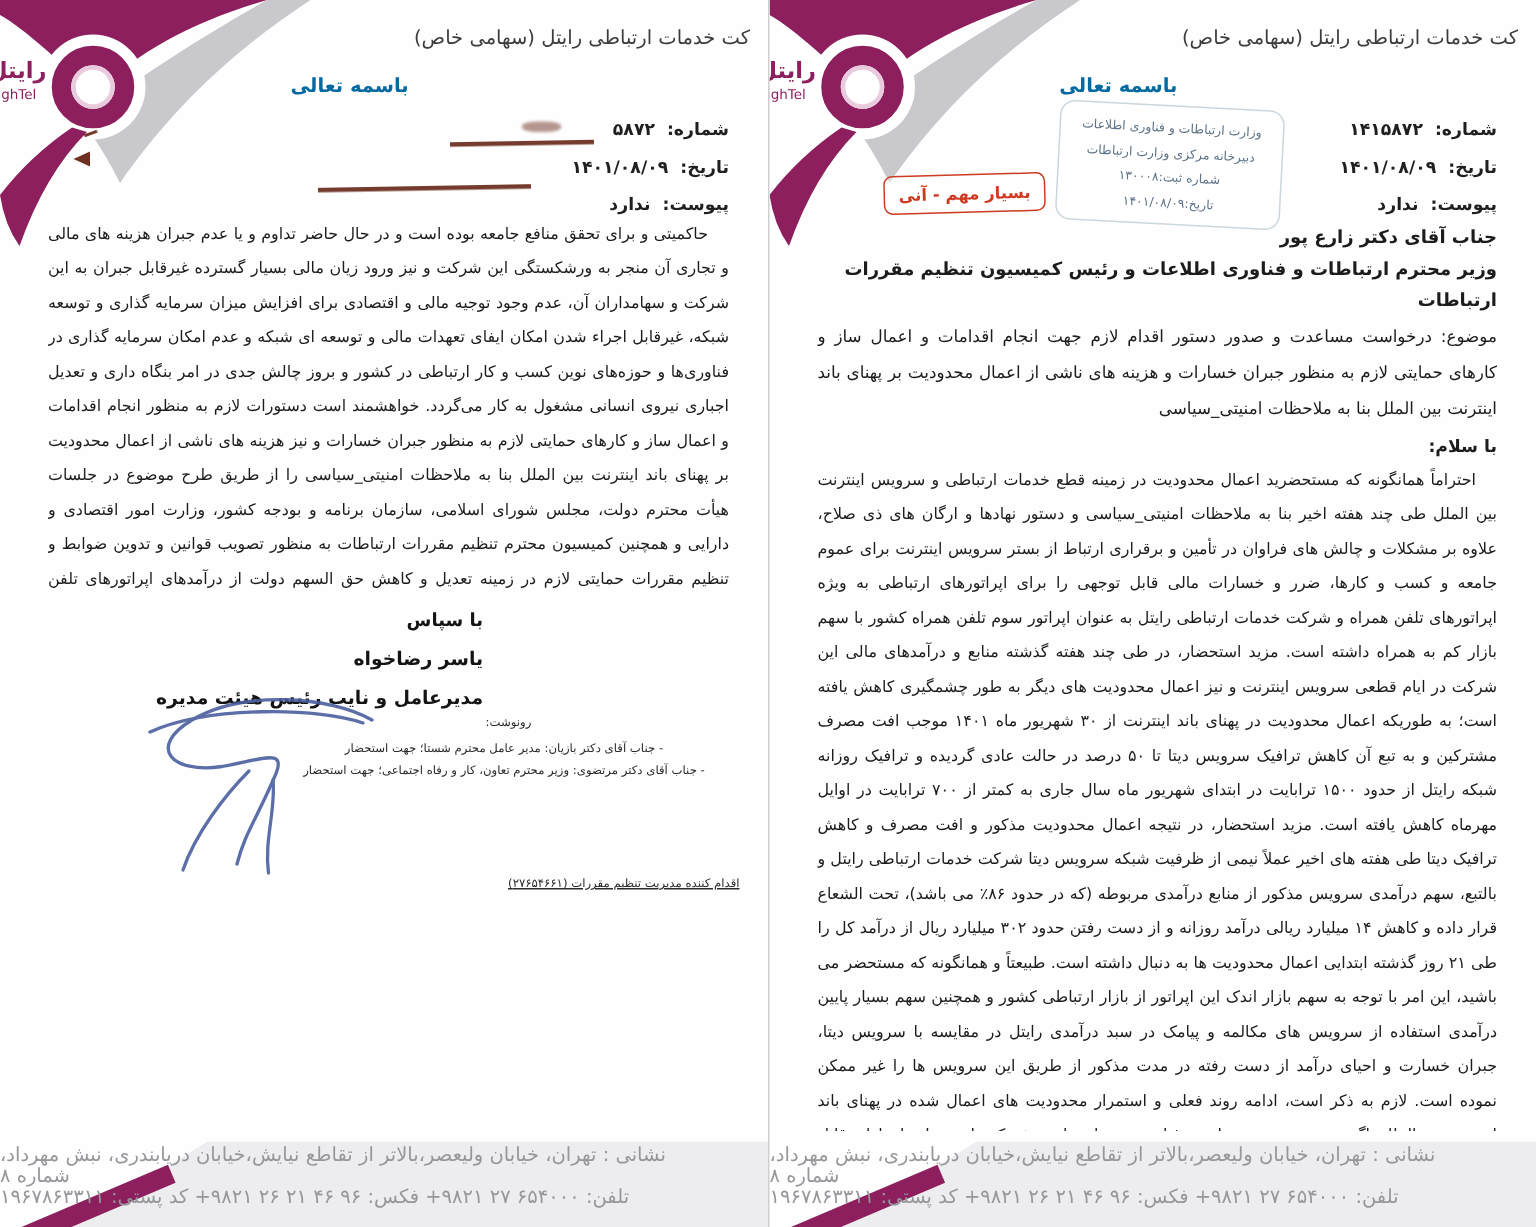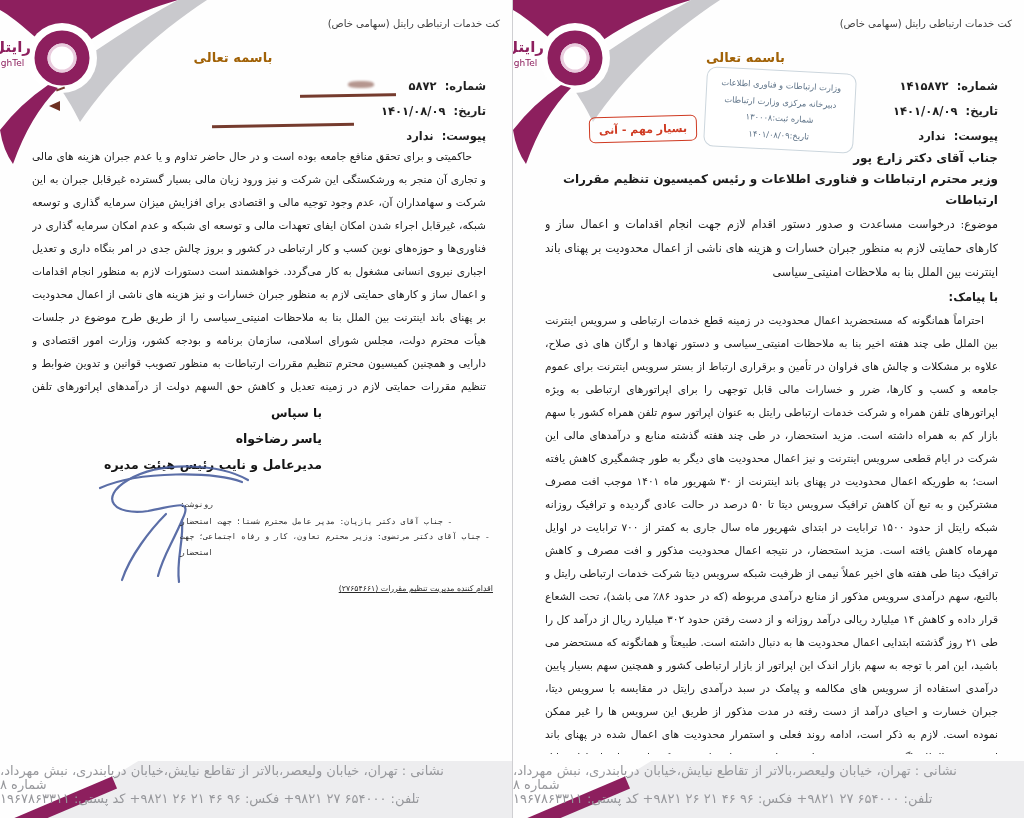--- a/index.html
+++ b/index.html
@@ -5,23 +5,23 @@
   html,body{margin:0;padding:0;}
   body{width:1024px;height:818px;position:relative;background:#ffffff;
        font-family:"DejaVu Sans",sans-serif;overflow:hidden;}
   .page{position:absolute;top:0;width:512px;height:818px;background:#fefefe;overflow:hidden;}
   .page--left{left:0;}
   .page--right{left:512px;border-left:1px solid #cfcfd2;box-sizing:border-box;}
 
   
   .ornament{position:absolute;top:0;left:0;width:214px;height:214px;pointer-events:none;}
 
-  .doc-header{position:absolute;top:18px;right:12px;font-size:10px;color:#3c3c3c;direction:rtl;}
+  .doc-header{position:absolute;top:18px;right:12px;font-size:13px;color:#3c3c3c;direction:rtl;}
   .besmeleh{position:absolute;top:50px;left:0;right:46px;text-align:center;font-weight:bold;
-            font-size:13px;color:#a16207;direction:rtl;}
+            font-size:13px;color:#0369a1;direction:rtl;}
   .meta{position:absolute;top:74px;right:26px;text-align:right;font-size:11.5px;font-weight:bold;
         color:#1f1f1f;line-height:25px;direction:rtl;}
   .meta .v{margin-right:4px;font-weight:bold;}
 
   .registry{position:absolute;top:70px;left:192px;width:140px;padding:6px 4px;
             border:1px solid #ccd6dd;border-radius:10px;transform:rotate(3deg);
             font-size:8.3px;color:#5d7287;line-height:2.0;text-align:center;direction:rtl;
             background:rgba(255,255,255,.55);}
   .priority{position:absolute;top:116px;left:76px;width:106px;height:24px;
             border:1.5px solid #cf3a22;border-radius:6px;color:#cf3a22;font-weight:bold;
@@ -38,22 +38,22 @@
   .body2{position:absolute;top:145px;right:26px;left:32px;height:254px;overflow:hidden;
          direction:rtl;text-align:justify;color:#1c1c1c;}
 
   .closing{position:absolute;left:36px;top:400px;width:286px;text-align:right;direction:rtl;
            font-weight:bold;color:#141414;line-height:26px;}
   .closing .l1{font-size:12px;}
   .closing .l2,.closing .l3{font-size:12.5px;}
 
   .signature{position:absolute;left:70px;top:458px;width:195px;height:130px;}
 
-  .cc{position:absolute;right:14px;top:498px;width:318px;direction:rtl;font-size:7.8px;
-      color:#2a2a2a;line-height:15.5px;text-align:left;font-family:Liberation Mono, monospace;}
+  .cc{position:absolute;right:14px;top:474px;width:318px;direction:rtl;font-size:7.8px;
+      color:#2a2a2a;line-height:15.5px;text-align:center;}
   .cc .cc-title{margin-bottom:1px;}
   .cc-item{padding-right:6px;}
   .action{position:absolute;right:19px;top:584px;font-size:7.8px;color:#2a2a2a;direction:rtl;text-decoration:underline;}
 
   .footer-band{position:absolute;bottom:0;left:0;width:512px;height:57px;background:#ededef;
                clip-path:polygon(27% 0,100% 0,100% 100%,9% 100%);}
   .footer-text{position:absolute;bottom:12px;right:44px;text-align:left;direction:rtl;
                font-size:13px;color:#96979b;line-height:14px;}
   .footer-stripe{position:absolute;bottom:2px;left:-18px;width:138px;height:13px;
                  background:#8d1f5e;transform:rotate(-23deg);}
@@ -161,21 +161,21 @@
     <div>شماره ثبت:۱۳۰۰۰۸</div>
     <div>تاریخ:۱۴۰۱/۰۸/۰۹</div>
   </div>
 
   <div class="priority">بسیار مهم - آنی</div>
 
   <div class="flow">
     <div class="addr-line">جناب آقای دکتر زارع پور</div>
     <div class="addr-line">وزیر محترم ارتباطات و فناوری اطلاعات و رئیس کمیسیون تنظیم مقررات ارتباطات</div>
     <div class="subject">موضوع: درخواست مساعدت و صدور دستور اقدام لازم جهت انجام اقدامات و اعمال ساز و کارهای حمایتی لازم به منظور جبران خسارات و هزینه های ناشی از اعمال محدودیت بر پهنای باند اینترنت بین الملل بنا به ملاحظات امنیتی_سیاسی</div>
-    <div class="salutation">با پیامک:</div>
+    <div class="salutation">با سلام:</div>
     <p class="para">احتراماً همانگونه که مستحضرید اعمال محدودیت در زمینه قطع خدمات ارتباطی و سرویس اینترنت بین الملل طی چند هفته اخیر بنا به ملاحظات امنیتی_سیاسی و دستور نهادها و ارگان های ذی صلاح، علاوه بر مشکلات و چالش های فراوان در تأمین و برقراری ارتباط از بستر سرویس اینترنت برای عموم جامعه و کسب و کارها، ضرر و خسارات مالی قابل توجهی را برای اپراتورهای ارتباطی به ویژه اپراتورهای تلفن همراه و شرکت خدمات ارتباطی رایتل به عنوان اپراتور سوم تلفن همراه کشور با سهم بازار کم به همراه داشته است. مزید استحضار، در طی چند هفته گذشته منابع و درآمدهای مالی این شرکت در ایام قطعی سرویس اینترنت و نیز اعمال محدودیت های دیگر به طور چشمگیری کاهش یافته است؛ به طوریکه اعمال محدودیت در پهنای باند اینترنت از ۳۰ شهریور ماه ۱۴۰۱ موجب افت مصرف مشترکین و به تبع آن کاهش ترافیک سرویس دیتا تا ۵۰ درصد در حالت عادی گردیده و ترافیک روزانه شبکه رایتل از حدود ۱۵۰۰ ترابایت در ابتدای شهریور ماه سال جاری به کمتر از ۷۰۰ ترابایت در اوایل مهرماه کاهش یافته است. مزید استحضار، در نتیجه اعمال محدودیت مذکور و افت مصرف و کاهش ترافیک دیتا طی هفته های اخیر عملاً نیمی از ظرفیت شبکه سرویس دیتا شرکت خدمات ارتباطی رایتل و بالتبع، سهم درآمدی سرویس مذکور از منابع درآمدی مربوطه (که در حدود ۸۶٪ می باشد)، تحت الشعاع قرار داده و کاهش ۱۴ میلیارد ریالی درآمد روزانه و از دست رفتن حدود ۳۰۲ میلیارد ریال از درآمد کل را طی ۲۱ روز گذشته ابتدایی اعمال محدودیت ها به دنبال داشته است. طبیعتاً و همانگونه که مستحضر می باشید، این امر با توجه به سهم بازار اندک این اپراتور از بازار ارتباطی کشور و همچنین سهم بسیار پایین درآمدی استفاده از سرویس های مکالمه و پیامک در سبد درآمدی رایتل در مقایسه با سرویس دیتا، جبران خسارت و احیای درآمد از دست رفته در مدت مذکور از طریق این سرویس ها را غیر ممکن نموده است. لازم به ذکر است، ادامه روند فعلی و استمرار محدودیت های اعمال شده در پهنای باند اینترنت بین الملل ناگزیر منجر به تغییر بنیادین رفتار خرید و استفاده مشترکین از خدمات ارتباطی قابل ارائه و کاهش بیش از پیش منابع و فرصت‌های افزایش درآمد شرکت خدمات ارتباطی رایتل که اساساً data user می‌باشد، خواهد گردید که این امر نتیجتاً منجر به حرکت به سمت خروج اجباری این اپراتور از بازار ارتباطی کشور و نیز اتلاف منابع و سرمایه گذاری‌های گسترده انجام شده از سوی شرکت سرمایه گذاری تأمین اجتماعی به عنوان سهامدار بیش از چهل میلیون بیمه گذار و کارگران زحمتکش و پرتلاش ایران اسلامی می‌گردد.</p>
 
   </div>
 
   <div class="footer-band"></div>
   <div class="footer-stripe"></div>
   <div class="footer-text">
     <div>نشانی : تهران، خیابان ولیعصر،بالاتر از تقاطع نیایش،خیابان دریابندری، نبش مهرداد، شماره ۸</div>
     <div>تلفن: ۶۵۴۰۰۰ ۲۷ ۹۸۲۱+   فکس: ۹۶ ۴۶ ۲۱ ۲۶ ۹۸۲۱+   کد پستی: ۱۹۶۷۸۶۳۳۱۱</div>
   </div>

